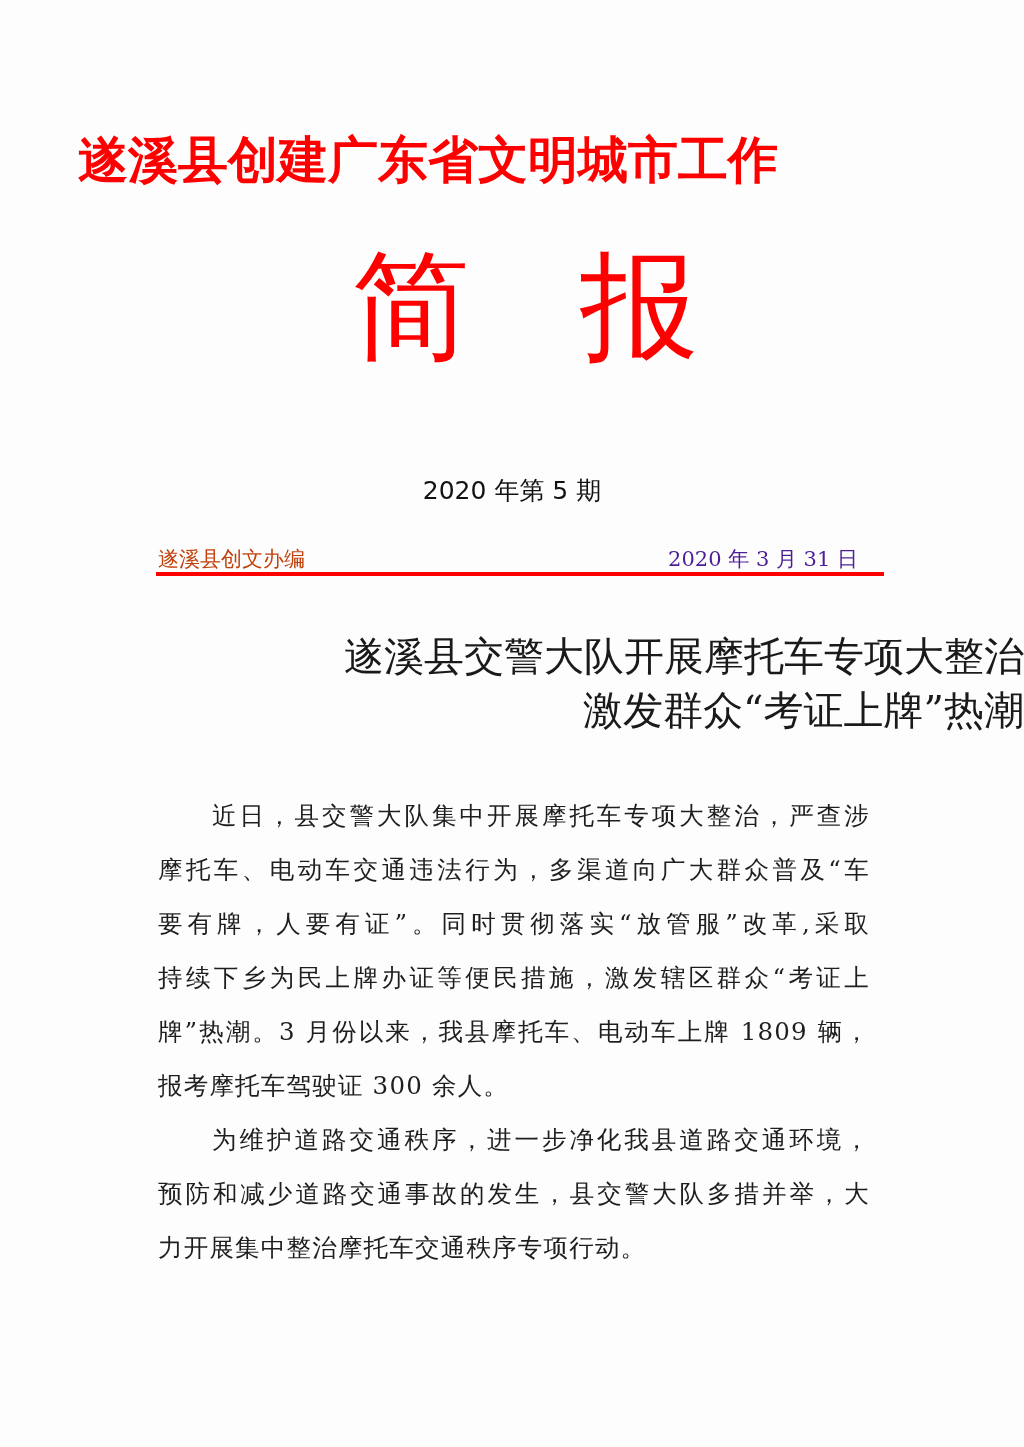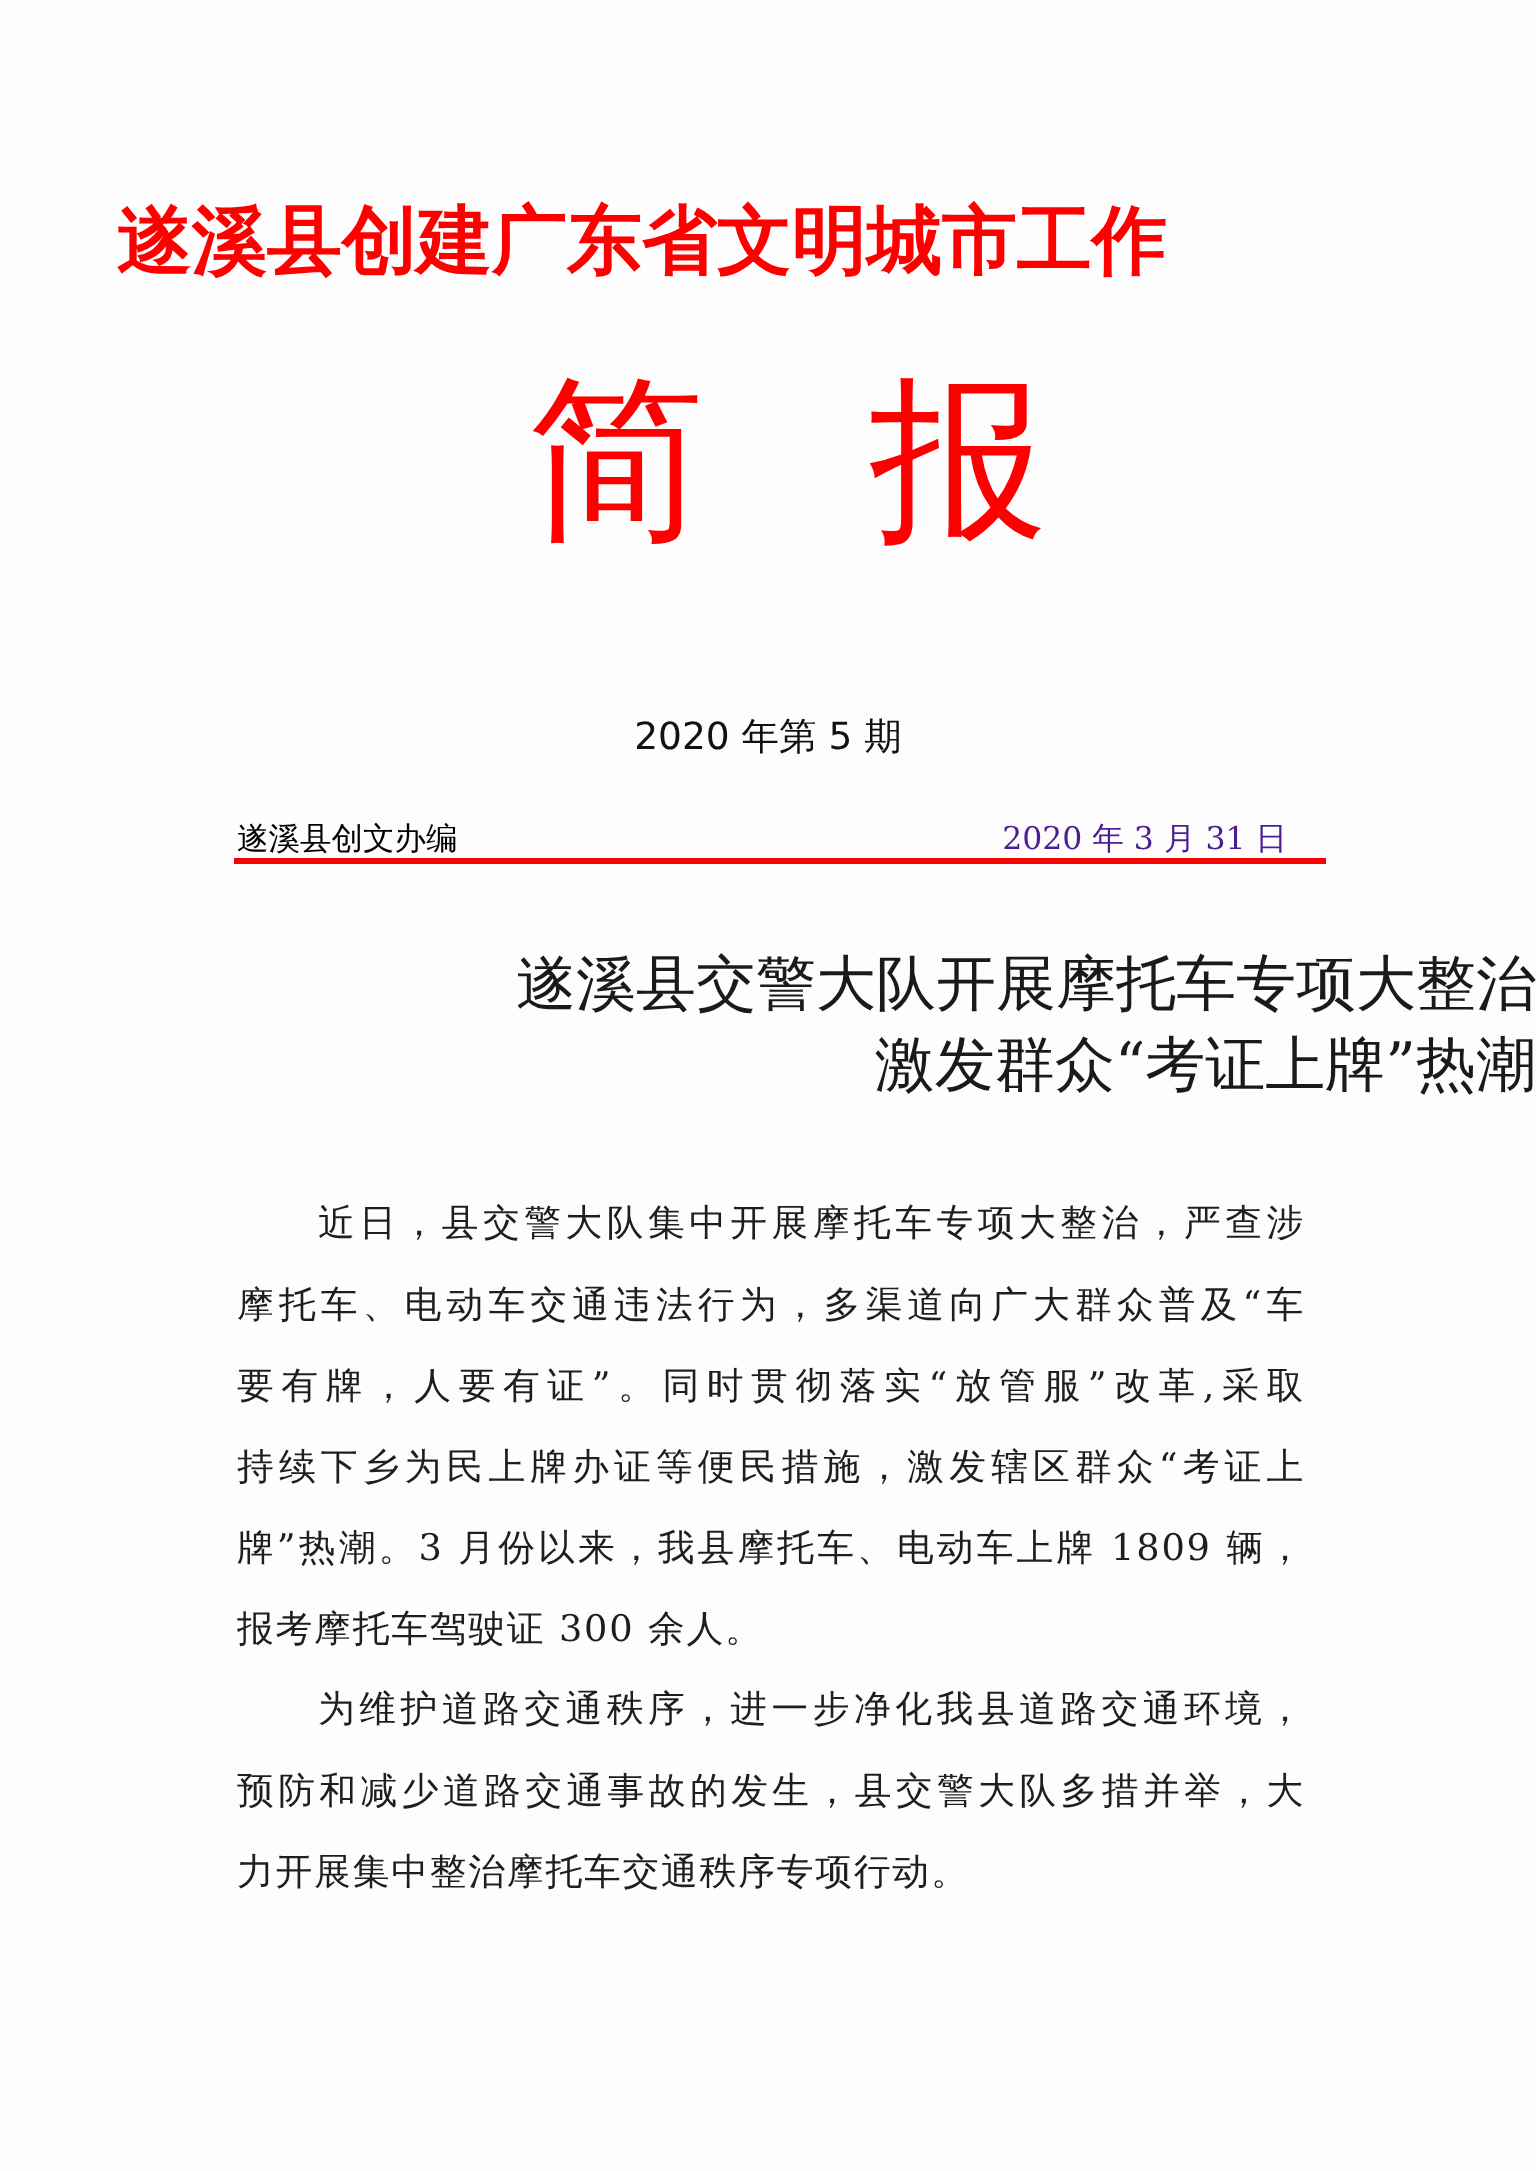--- a/index.html
+++ b/index.html
@@ -42,21 +42,21 @@
       font-size: 25px;
       line-height: 36px;
       color: #111;
       margin-top: 39px;
     }
     .meta-left {
       left: 158px;
       top: 543px;
       font-size: 21px;
       line-height: 32px;
-      color: #000000;
+      color: #c2410c;
     }
     .meta-right {
       right: 166px;
       top: 543px;
       font-size: 21px;
       line-height: 32px;
       color: #4c1d95;
     }
     .red-rule {
       left: 156px;
@@ -77,21 +77,21 @@
       width: 712px;
       font-size: 24.5px;
       line-height: 36px;
       letter-spacing: 1.2px;
       color: #1e1e1e;
       white-space: nowrap;
       text-align: justify;
       text-align-last: justify;
     }
     .body-line.last { text-align-last: left; }
-    .body-line.indent { left: 212px; width: 658px; font-family: Liberation Serif, serif; }
+    .body-line.indent { left: 212px; width: 658px; }
   </style>
 </head>
 <body>
 
 <div>
 
   <div class="abs masthead-title" style="color:#ff0000;">遂溪县创建广东省文明城市工作</div>
 
   <div class="abs masthead-big" style="left:352px; color:#ff0000;">简</div>
   <div class="abs masthead-big" style="left:580px; color:#ff0000;">报</div>

